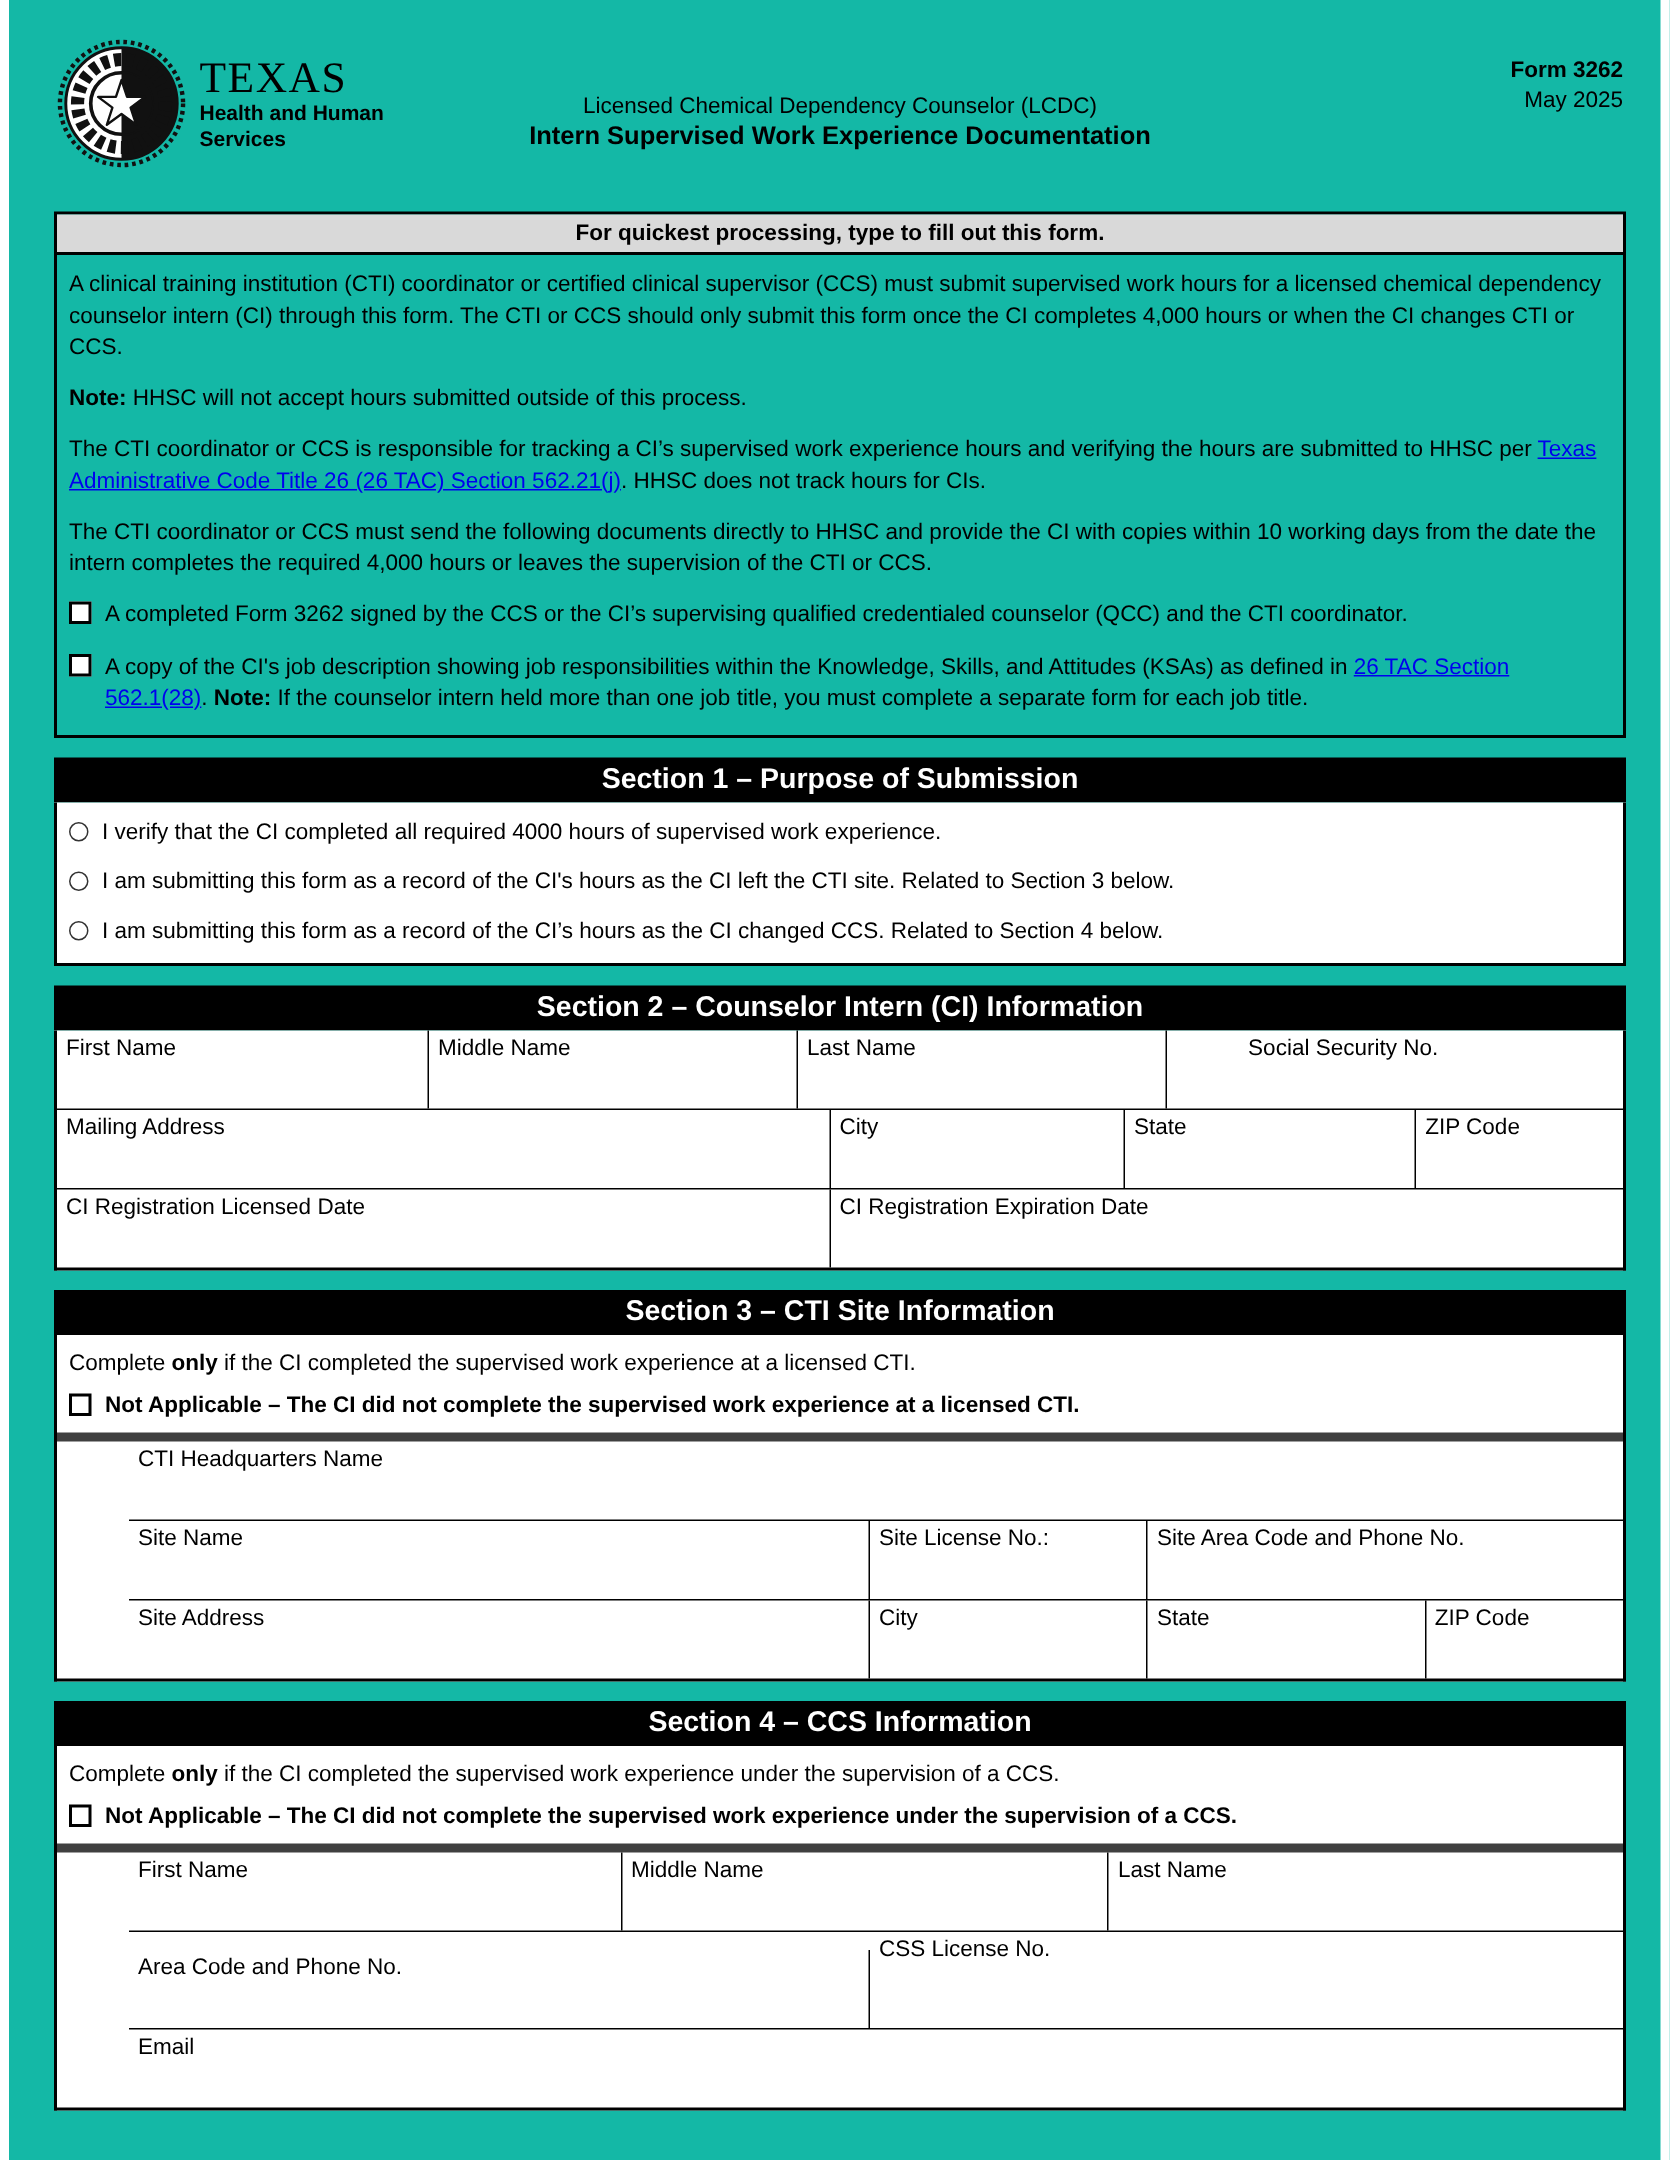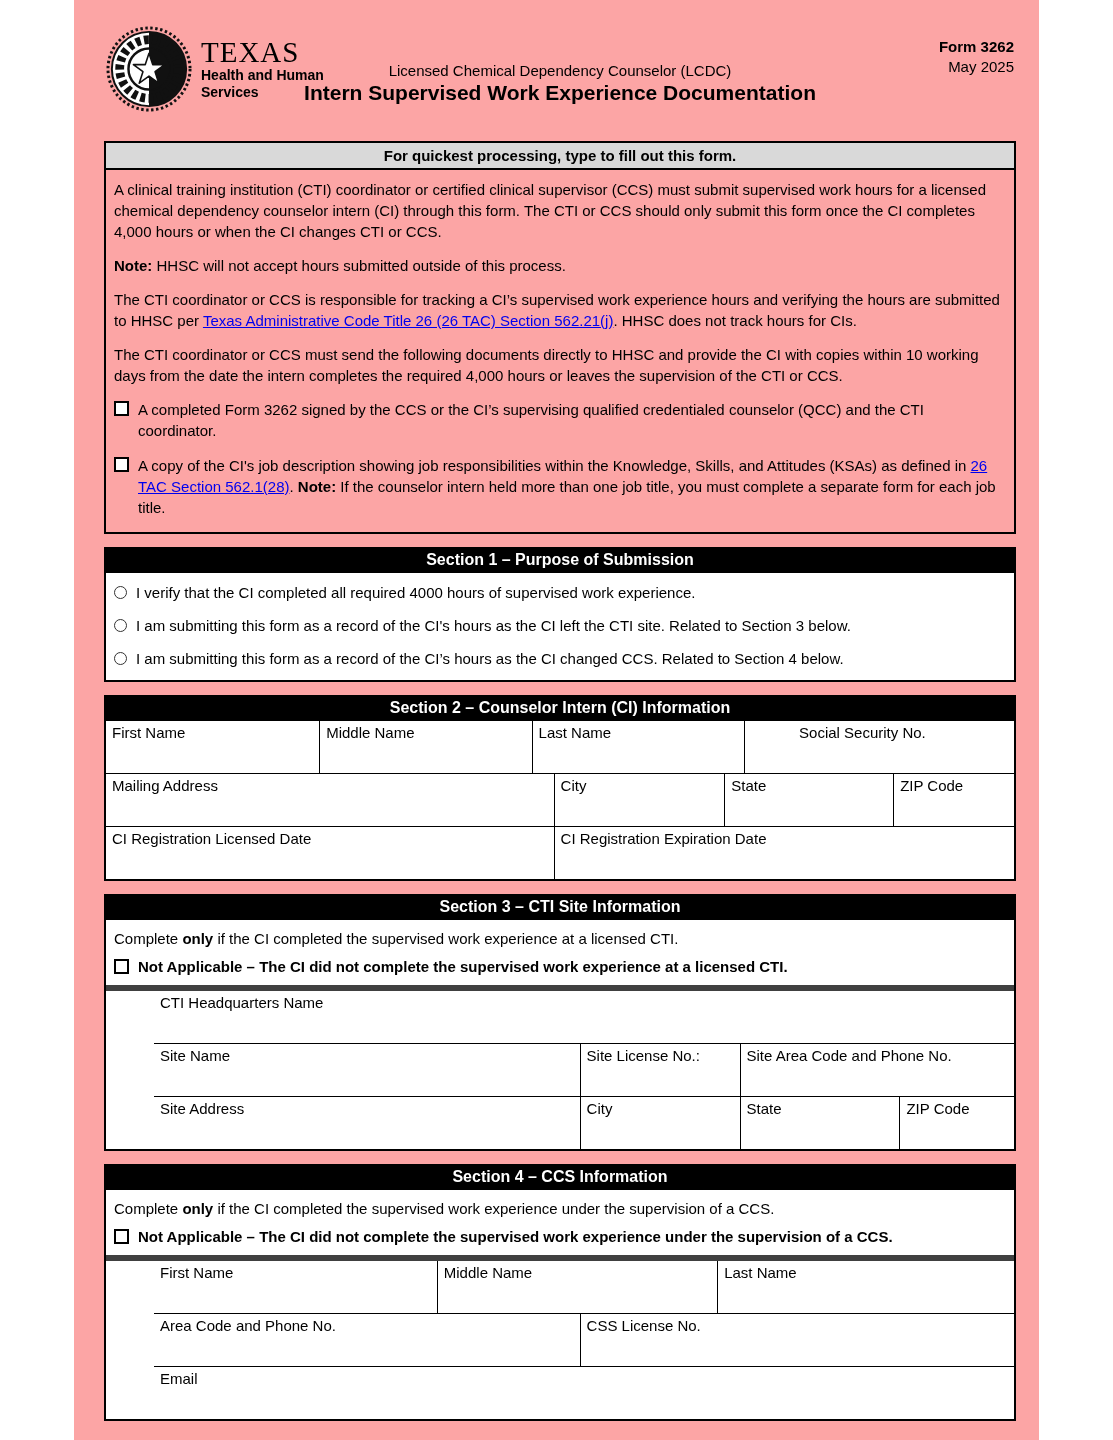--- a/index.html
+++ b/index.html
@@ -1,51 +1,51 @@
 <!DOCTYPE html>
 <html><head>
 <meta charset="utf-8">
 <style>
   * { box-sizing: border-box; }
   html,body { margin:0; padding:0; background:#fff; }
   .page {
-    position:relative; width:965px; height:1440px; margin:0 auto;
-    background:#fca5a5; color:#000;
+    position:relative; width:1101px; height:1440px; margin:0 auto;
+    background:#14b8a6; color:#000;
     padding:30px 23px 0 30px;
     font-family:"Liberation Sans","DejaVu Sans",sans-serif;
     font-size:15px;
   }
   
   .header { position:relative; height:100px; }
   .logo { position:absolute; left:2px; top:-4px; display:flex; align-items:center; gap:9px; }
   .logo-text { line-height:1.05; }
   .logo-t1 { font-family:"Liberation Serif","DejaVu Serif",serif; font-size:29px; letter-spacing:1px; }
   .logo-t2, .logo-t3 { font-size:14px; font-weight:bold; line-height:1.2; }
   .titles { text-align:center; padding-top:32px; }
   .title1 { font-size:15px; }
-  .title2 { font-size:21px; font-weight:bold; margin-top:2px; }
+  .title2 { font-size:17px; font-weight:bold; margin-top:2px; }
   .form-info { position:absolute; right:2px; top:7px; text-align:right; line-height:1.35; }
   .form-number { font-weight:bold; }
   
   .intro-box { margin-top:11px; border:2px solid #000; }
   .notice {
     background:#d9d9d9; border-bottom:2px solid #000;
     text-align:center; font-weight:bold; padding:4px 0;
   }
   .intro-body { padding:9px 8px 0; line-height:1.4; }
   .intro-body p { margin:0 0 13px; }
   .check-item { display:flex; gap:9px; margin:0 0 14px; align-items:flex-start; line-height:1.4; }
   .checkbox {
     flex:0 0 auto; width:15px; height:15px;
     border:2px solid #000; background:#fff; margin-top:2px;
   }
   
   .section { margin-top:13px; }
   .sec-header {
-    background:#000; color:#fff; font-weight:bold; font-size:16px;
+    background:#000; color:#fff; font-weight:bold; font-size:19px;
     text-align:center; padding:4px 0;
   }
   .sec-body { border:2px solid #000; border-top:none; background:#fff; }
   
   .radio-row { display:flex; align-items:center; gap:9px; padding:0 8px; height:33px; }
   .radio-rows { padding:3px 0 5px; }
   .radio {
     flex:0 0 auto; width:13px; height:13px; border:1px solid #333;
     border-radius:50%; background:#fff;
   }
@@ -62,21 +62,21 @@
     border-right:1px solid #000; padding:3px 6px; min-height:52px;
   }
   .tcell:last-child { border-right:none; }
   .lnk { color:#0000EE; text-decoration:underline; cursor:pointer; }
   
   .w25a{width:24.9%;} .w25b{width:24.7%;} .w25c{width:24.7%;} .w25d{width:25.7%;margin-left:48px;}
   .w49{width:49.4%;} .w51{width:50.6%;}
   .w19a{width:18.8%;} .w19b{width:18.6%;} .w13{width:13.2%;}
   .w50s3{width:49.6%;} .w32{width:31.8%;}
   .w33a{width:33.0%;} .w33b{width:32.6%;} .w33c{width:34.4%;}
-  .w50s4a{width:49.6%;} .w50s4b{width:50.4%;}
+  .w50s4a{width:49.6%;margin-top:12px;} .w50s4b{width:50.4%;}
   .wfull{width:100%;}
 </style>
 </head>
 <body>
 
 <div class="page">
 
   <div class="header">
     <div class="logo">
       <svg width="86" height="86" viewBox="0 0 88 88">

